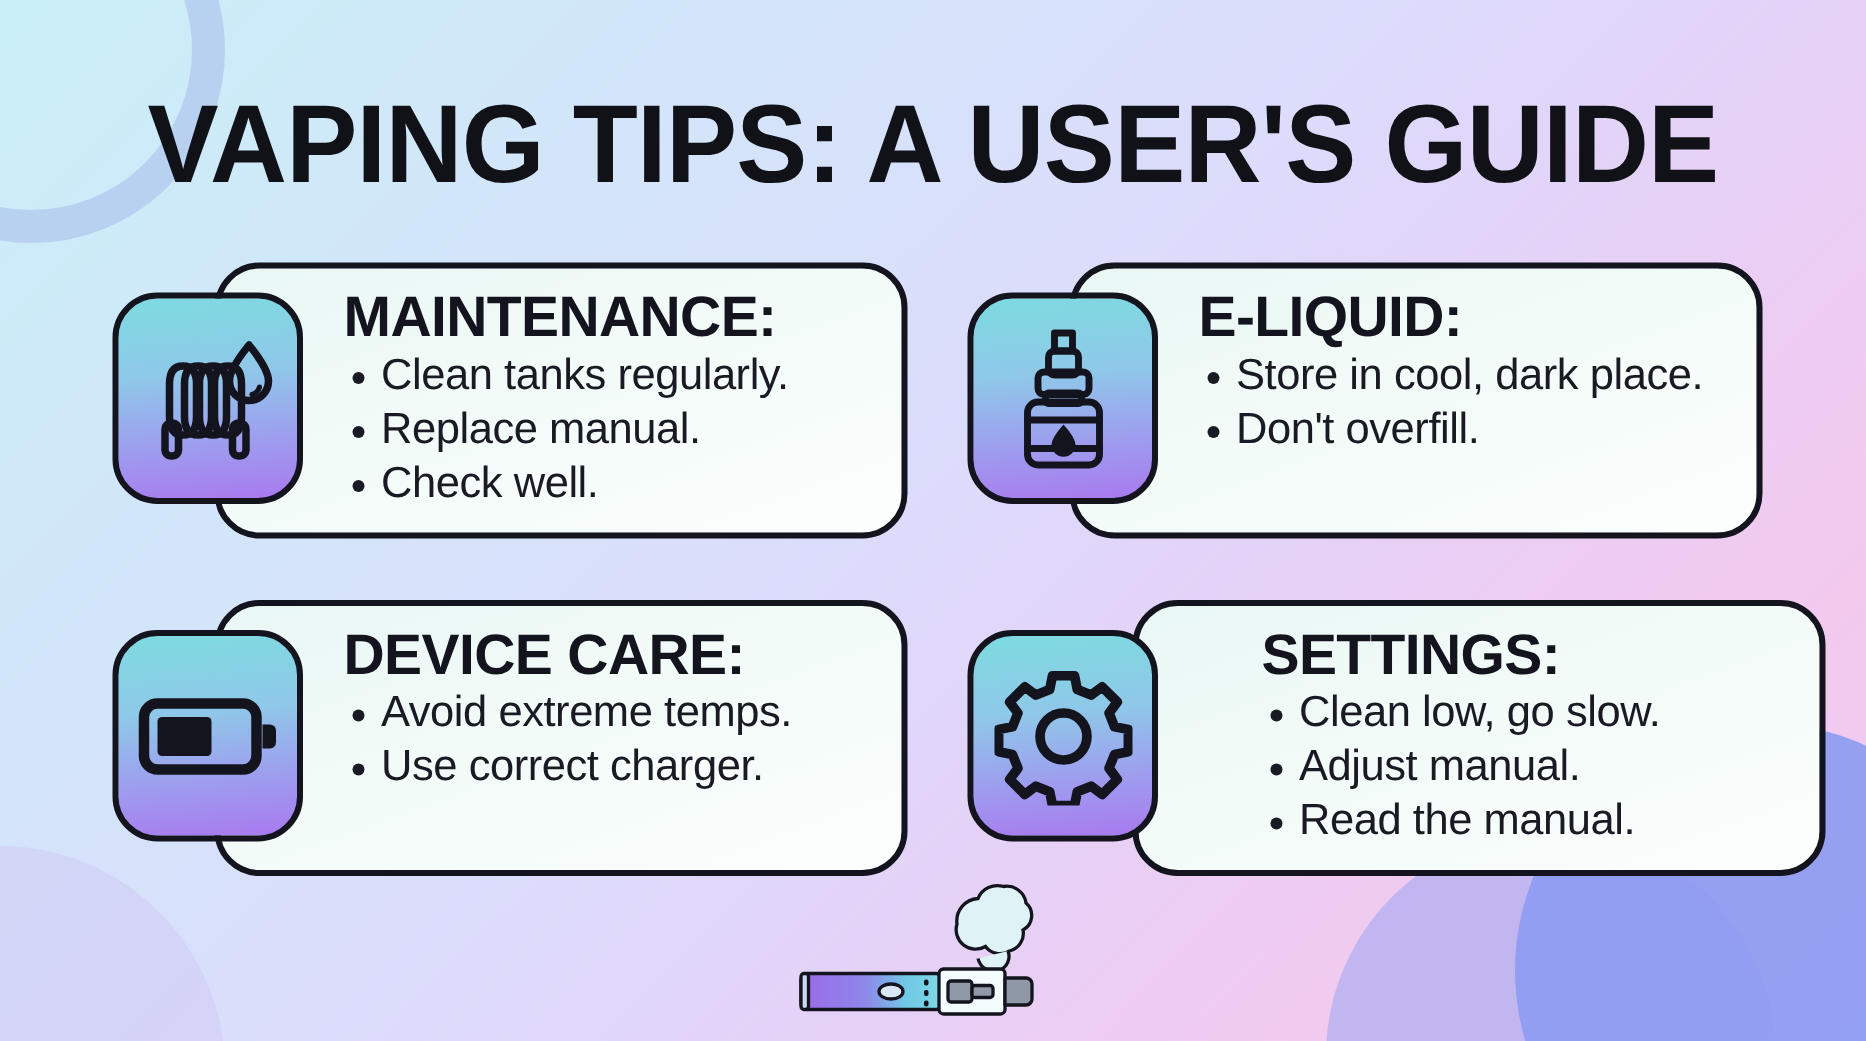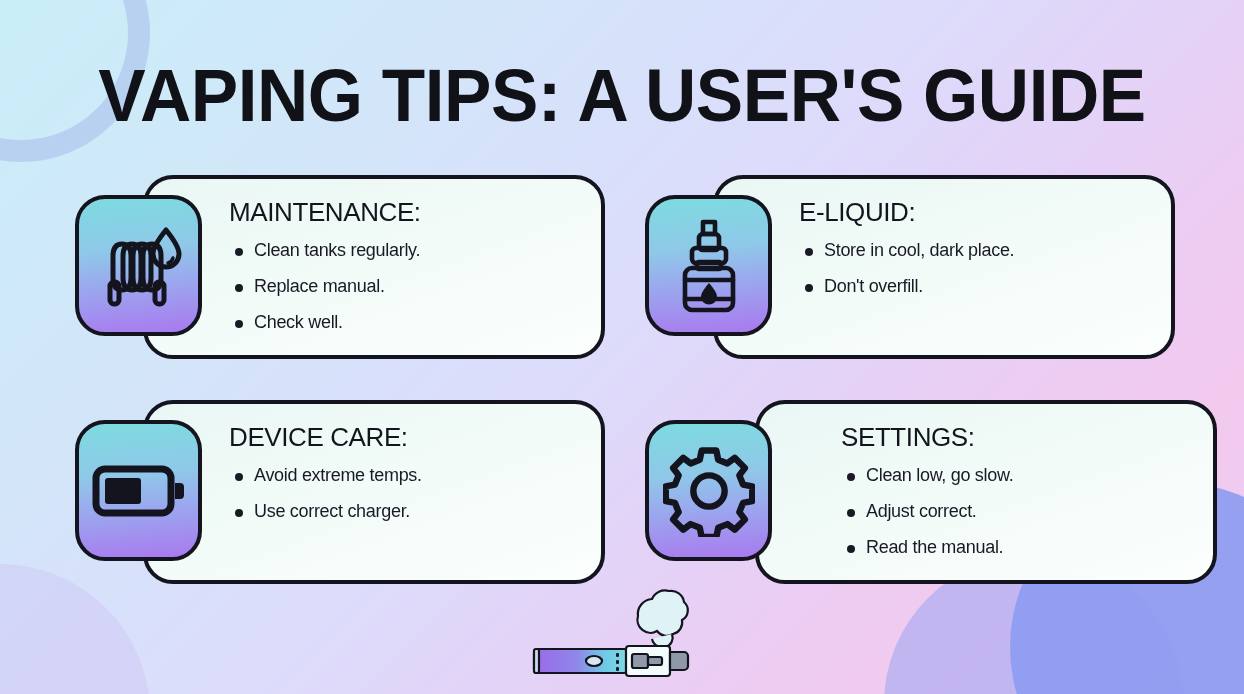--- a/index.html
+++ b/index.html
@@ -102,34 +102,34 @@
   .card.c3 { left: 755px; top: 400px; width: 462px; height: 184px; }
 
   .card-text {
     position: absolute;
     left: 82px;
     right: 14px;
     top: 14px;
   }
   .card-heading {
     font-family: "Liberation Sans", sans-serif;
-    font-weight: 400;
-    font-size: 26px;
+    font-weight: 700;
+    font-size: 38px;
     line-height: 38px;
     letter-spacing: -0.4px;
     color: #14141e;
   }
   .card-list {
     list-style: none;
     margin-top: 1px;
   }
   .card-list li {
     position: relative;
     padding-left: 25px;
-    font-size: 18px;
+    font-size: 29px;
     line-height: 36px;
     letter-spacing: -0.3px;
     color: #1a1a24;
     white-space: nowrap;
   }
   .card-list li::before {
     content: "";
     position: absolute;
     left: 6px;
     top: 16px;
@@ -254,21 +254,21 @@
         <rect x="14" y="17" width="36" height="26" rx="3" fill="#14141e" stroke="none"></rect>
       </svg>
     </span>
   </div>
 
   <div class="card c3">
     <div class="card-text">
       <div class="card-heading">SETTINGS:</div>
       <ul class="card-list">
         <li>Clean low, go slow.</li>
-        <li>Adjust correct.</li>
+        <li>Adjust manual.</li>
         <li>Read the manual.</li>
       </ul>
     </div>
   </div>
   <div class="icon-tile t3">
     <span>
       <svg width="92" height="92" viewBox="0 0 100 100" fill="none" stroke="#14141e" stroke-width="7" stroke-linejoin="round">
         <path d="M42 6 h16 l2 10 l10 4 l8 -6 l11 11 l-6 8 l4 10 l10 2 v16 l-10 2 l-4 10 l6 8 l-11 11 l-8 -6 l-10 4 l-2 10 h-16 l-2 -10 l-10 -4 l-8 6 l-11 -11 l6 -8 l-4 -10 l-10 -2 v-16 l10 -2 l4 -10 l-6 -8 l11 -11 l8 6 l10 -4 z"></path>
         <circle cx="50" cy="50" r="17"></circle>
       </svg>

